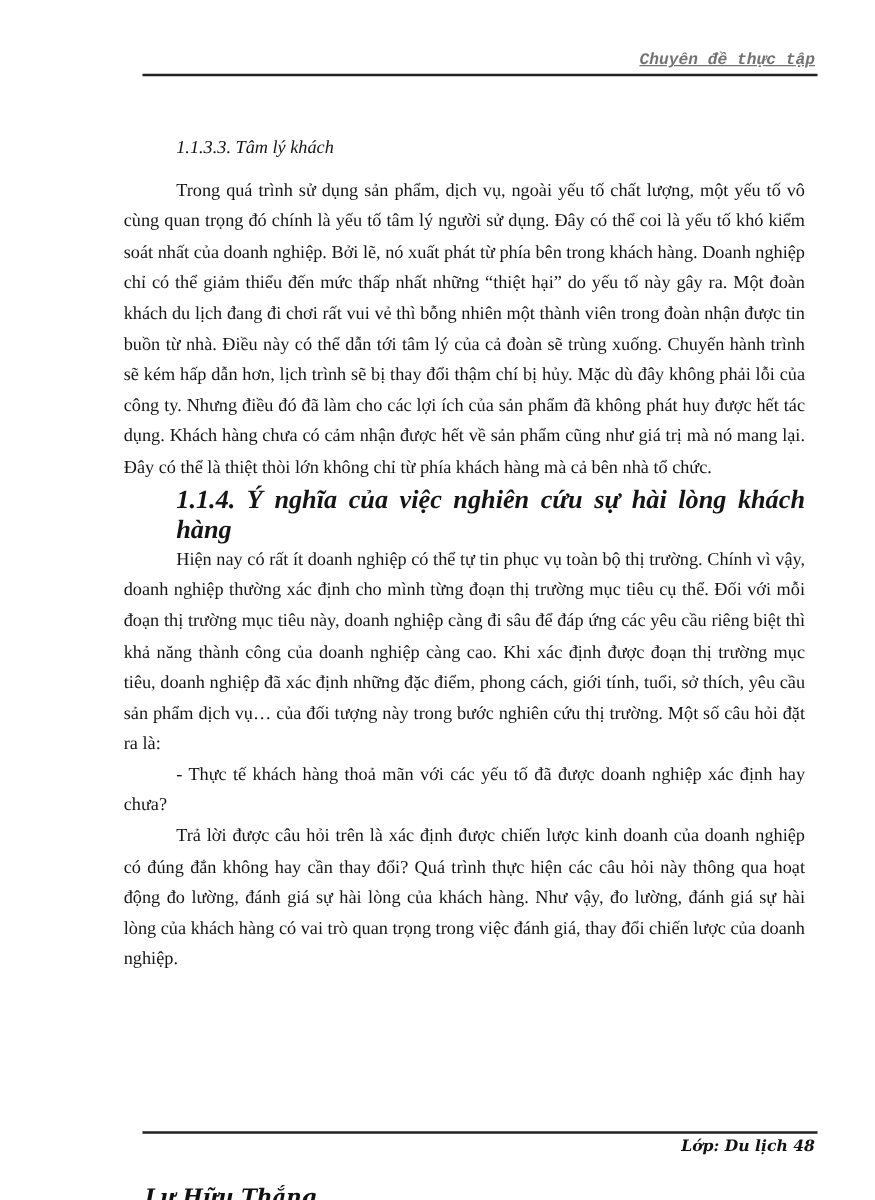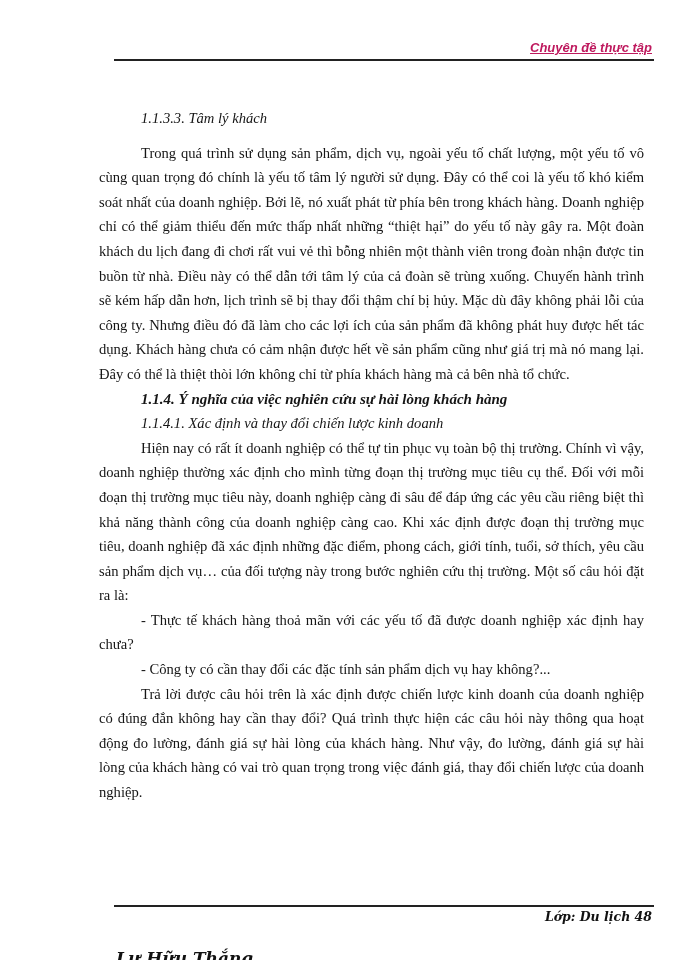--- a/index.html
+++ b/index.html
@@ -1,32 +1,32 @@
 <!DOCTYPE html>
 <html><head>
 <meta charset="utf-8">
 <style>
   html, body { margin:0; padding:0; background:#ffffff; }
   body { width:700px; height:960px; position:relative; overflow:hidden; color:#111; }
   .page { position:absolute; left:0; top:0; width:700px; height:960px; background:#fff; }
   .hdr-text {
     position:absolute; right:48px; top:40px;
-    font-family:Liberation Sans, sans-serif; font-style:italic; font-weight:bold;
-    font-size:13px; text-decoration:underline; color:#be185d;
+    font-family:Liberation Mono, monospace; font-style:italic; font-weight:bold;
+    font-size:13px; text-decoration:underline; color:#737373;
   }
   .hdr-line { position:absolute; left:114px; right:46px; top:59px; height:0; border-top:2px solid #222; }
   .body-text {
     position:absolute; left:99px; top:106px; width:545px;
     font-family:"Liberation Serif", serif; font-size:14.6px; line-height:24.6px;
     text-align:justify; color:#151515;
   }
   .body-text p { margin:0; }
   .ind { text-indent:42px; }
   .h4 { font-style:italic; padding-left:42px; }
-  .h3 { font-style:italic; font-weight:bold; padding-left:42px; font-size:15px; }
+  .h3 { font-style:italic; font-weight:bold; padding-left:42px; font-size:21px; }
   .ftr-line { position:absolute; left:114px; right:46px; top:905px; height:0; border-top:2px solid #222; }
   .ftr-left {
     position:absolute; left:116px; top:948px;
     font-family:"DejaVu Serif", serif; font-style:italic; font-weight:bold; font-size:17px;
   }
   .ftr-right {
     position:absolute; right:48px; top:909px;
     font-family:"DejaVu Serif", serif; font-style:italic; font-weight:bold; font-size:12.5px;
   }
 </style>
@@ -34,23 +34,21 @@
 <body>
 
 <div class="page">
   <div class="hdr-text">Chuyên đề thực tập</div>
   <div class="hdr-line"></div>
 
   <div class="body-text">
     <p class="h4" style="margin-bottom:10px;">1.1.3.3. Tâm lý khách</p>
     <p class="ind">Trong quá trình sử dụng sản phẩm, dịch vụ, ngoài yếu tố chất lượng, một yếu tố vô cùng quan trọng đó chính là yếu tố tâm lý người sử dụng. Đây có thể coi là yếu tố khó kiểm soát nhất của doanh nghiệp. Bởi lẽ, nó xuất phát từ phía bên trong khách hàng. Doanh nghiệp chỉ có thể giảm thiểu đến mức thấp nhất những “thiệt hại” do yếu tố này gây ra. Một đoàn khách du lịch đang đi chơi rất vui vẻ thì bỗng nhiên một thành viên trong đoàn nhận được tin buồn từ nhà. Điều này có thể dẫn tới tâm lý của cả đoàn sẽ trùng xuống. Chuyến hành trình sẽ kém hấp dẫn hơn, lịch trình sẽ bị thay đổi thậm chí bị hủy. Mặc dù đây không phải lỗi của công ty. Nhưng điều đó đã làm cho các lợi ích của sản phẩm đã không phát huy được hết tác dụng. Khách hàng chưa có cảm nhận được hết về sản phẩm cũng như giá trị mà nó mang lại. Đây có thể là thiệt thòi lớn không chỉ từ phía khách hàng mà cả bên nhà tổ chức.</p>
     <p class="h3">1.1.4.  Ý nghĩa của việc nghiên cứu sự hài lòng khách hàng</p>
-    <p class="h4">1.1.4.1. Xác định và thay đổi chiến lược kinh doanh</p>
     <p class="ind">Hiện nay có rất ít doanh nghiệp có thể tự tin phục vụ toàn bộ thị trường. Chính vì vậy, doanh nghiệp thường xác định cho mình từng đoạn thị trường mục tiêu cụ thể. Đối với mỗi đoạn thị trường mục tiêu này, doanh nghiệp càng đi sâu để đáp ứng các yêu cầu riêng biệt thì khả năng thành công của doanh nghiệp càng cao. Khi xác định được đoạn thị trường mục tiêu, doanh nghiệp đã xác định những đặc điểm, phong cách, giới tính, tuổi, sở thích, yêu cầu sản phẩm dịch vụ… của đối tượng này trong bước nghiên cứu thị trường. Một số câu hỏi đặt ra là:</p>
     <p class="ind">- Thực tế khách hàng thoả mãn với các yếu tố đã được doanh nghiệp xác định hay chưa?</p>
-    <p class="ind">- Công ty có cần thay đổi các đặc tính sản phẩm dịch vụ hay không?...</p>
     <p class="ind">Trả lời được câu hỏi trên là xác định được chiến lược kinh doanh của doanh nghiệp có đúng đắn không hay cần thay đổi? Quá trình thực hiện các câu hỏi này thông qua hoạt động đo lường, đánh giá sự hài lòng của khách hàng. Như vậy, đo lường, đánh giá sự hài lòng của khách hàng có vai trò quan trọng trong việc đánh giá, thay đổi chiến lược của doanh nghiệp.</p>
   </div>
 
   <div class="ftr-line"></div>
   <div class="ftr-left">Lư Hữu Thắng</div>
   <div class="ftr-right">Lớp: Du lịch 48</div>
 </div>
 
 </body></html>

